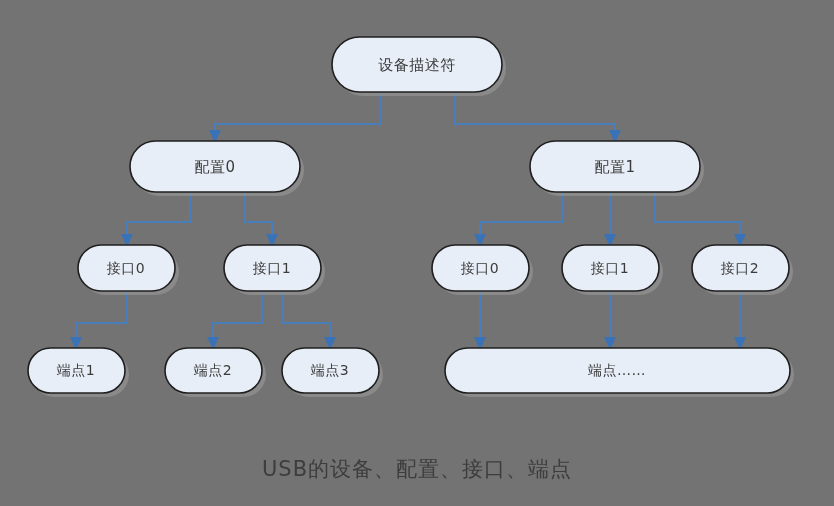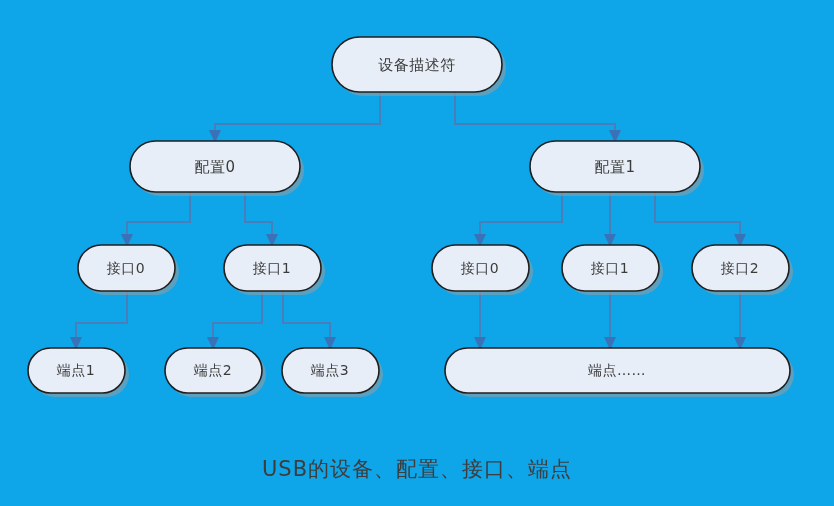--- a/index.html
+++ b/index.html
@@ -10,21 +10,21 @@
   body {
     width: 834px;
     height: 506px;
     font-family: "DejaVu Sans", "Liberation Sans", sans-serif;
     overflow: hidden;
   }
   #diagram-root {
     position: relative;
     width: 834px;
     height: 506px;
-    background: #0ea5e9;
+    background: #737373;
   }
   svg#diagram-svg {
     position: absolute;
     top: 0;
     left: 0;
     width: 834px;
     height: 506px;
     display: block;
   }
   .node-shape {

